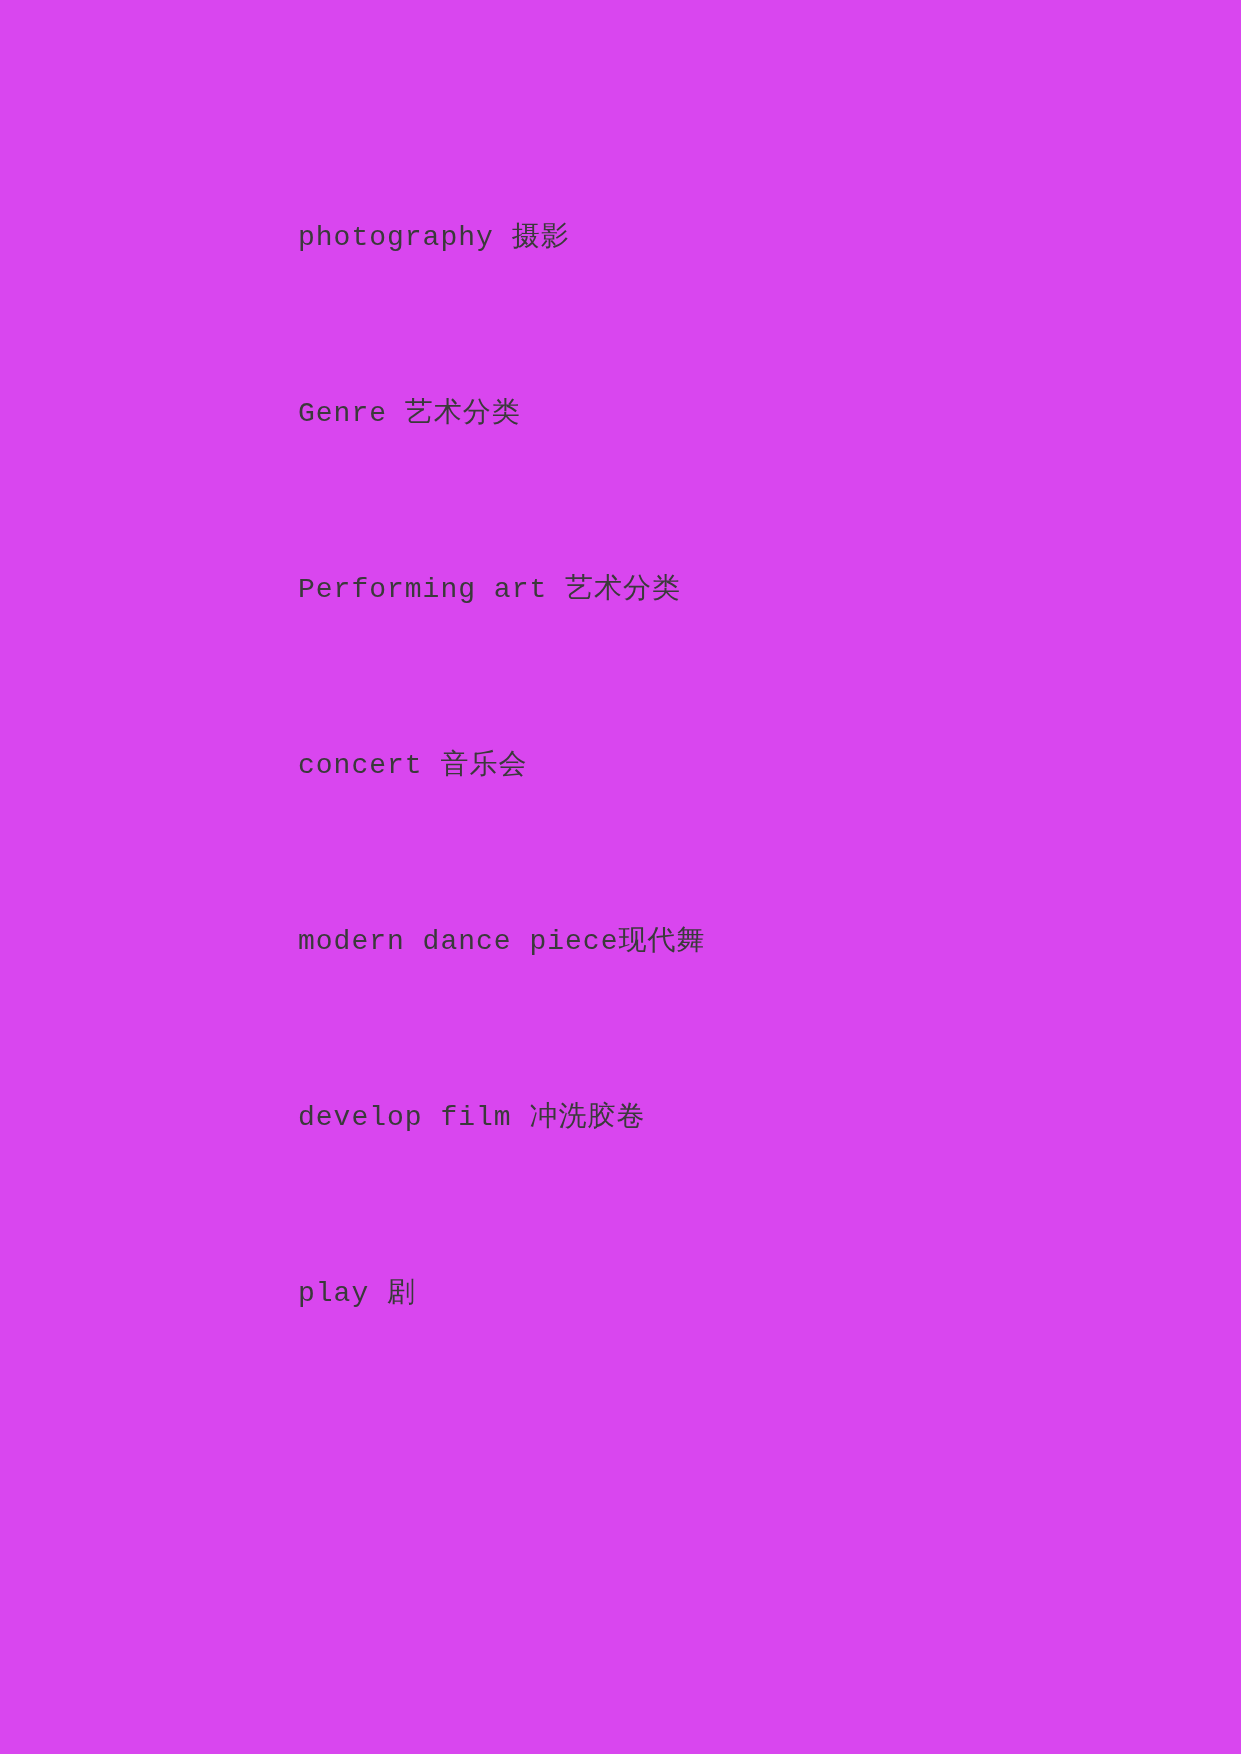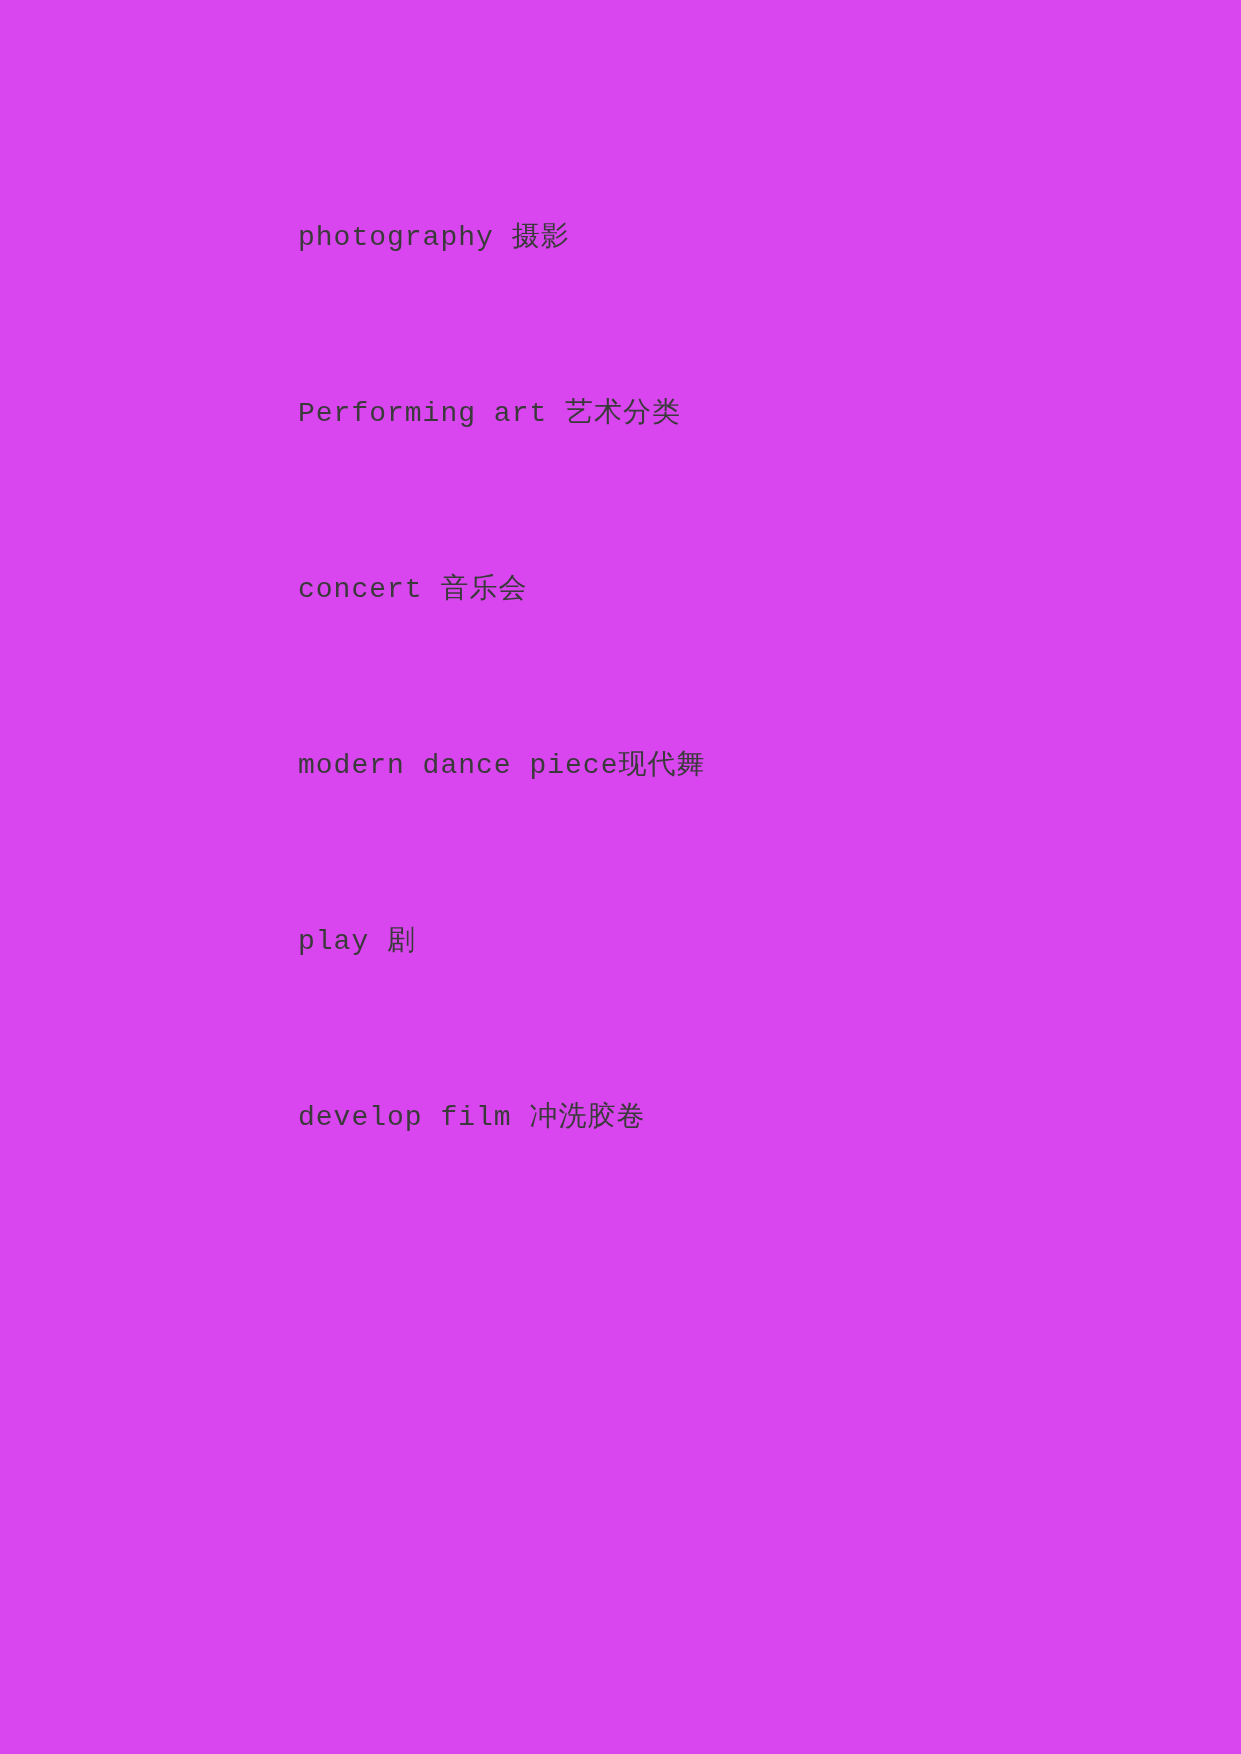--- a/index.html
+++ b/index.html
@@ -38,34 +38,37 @@
 <body>
 
 <div class="page" style="background: #d946ef; color: rgb(58, 58, 58);">
   <div class="vocab-list">
 
       <div class="vocab-row">
         <span class="english-term">photography</span><span class="sep"> </span><span class="chinese-translation">摄影</span>
       </div>
 
 
+      <div class="vocab-row">
+        <span class="english-term">Genre</span><span class="sep"> </span><span class="chinese-translation">艺术分类</span>
+      </div>
 
       <div class="vocab-row">
         <span class="english-term">Performing art</span><span class="sep"> </span><span class="chinese-translation">艺术分类</span>
       </div>
 
       <div class="vocab-row">
         <span class="english-term">concert</span><span class="sep"> </span><span class="chinese-translation">音乐会</span>
       </div>
 
       <div class="vocab-row">
         <span class="english-term">modern dance piece</span><span class="sep"></span><span class="chinese-translation">现代舞</span>
       </div>
 
       <div class="vocab-row">
-        <span class="english-term">play</span><span class="sep"> </span><span class="chinese-translation">剧</span>
+        <span class="english-term">develop film</span><span class="sep"> </span><span class="chinese-translation">冲洗胶卷</span>
       </div>
 
       <div class="vocab-row">
-        <span class="english-term">develop film</span><span class="sep"> </span><span class="chinese-translation">冲洗胶卷</span>
+        <span class="english-term">play</span><span class="sep"> </span><span class="chinese-translation">剧</span>
       </div>
     </div>
 </div>
 
 </body></html>

